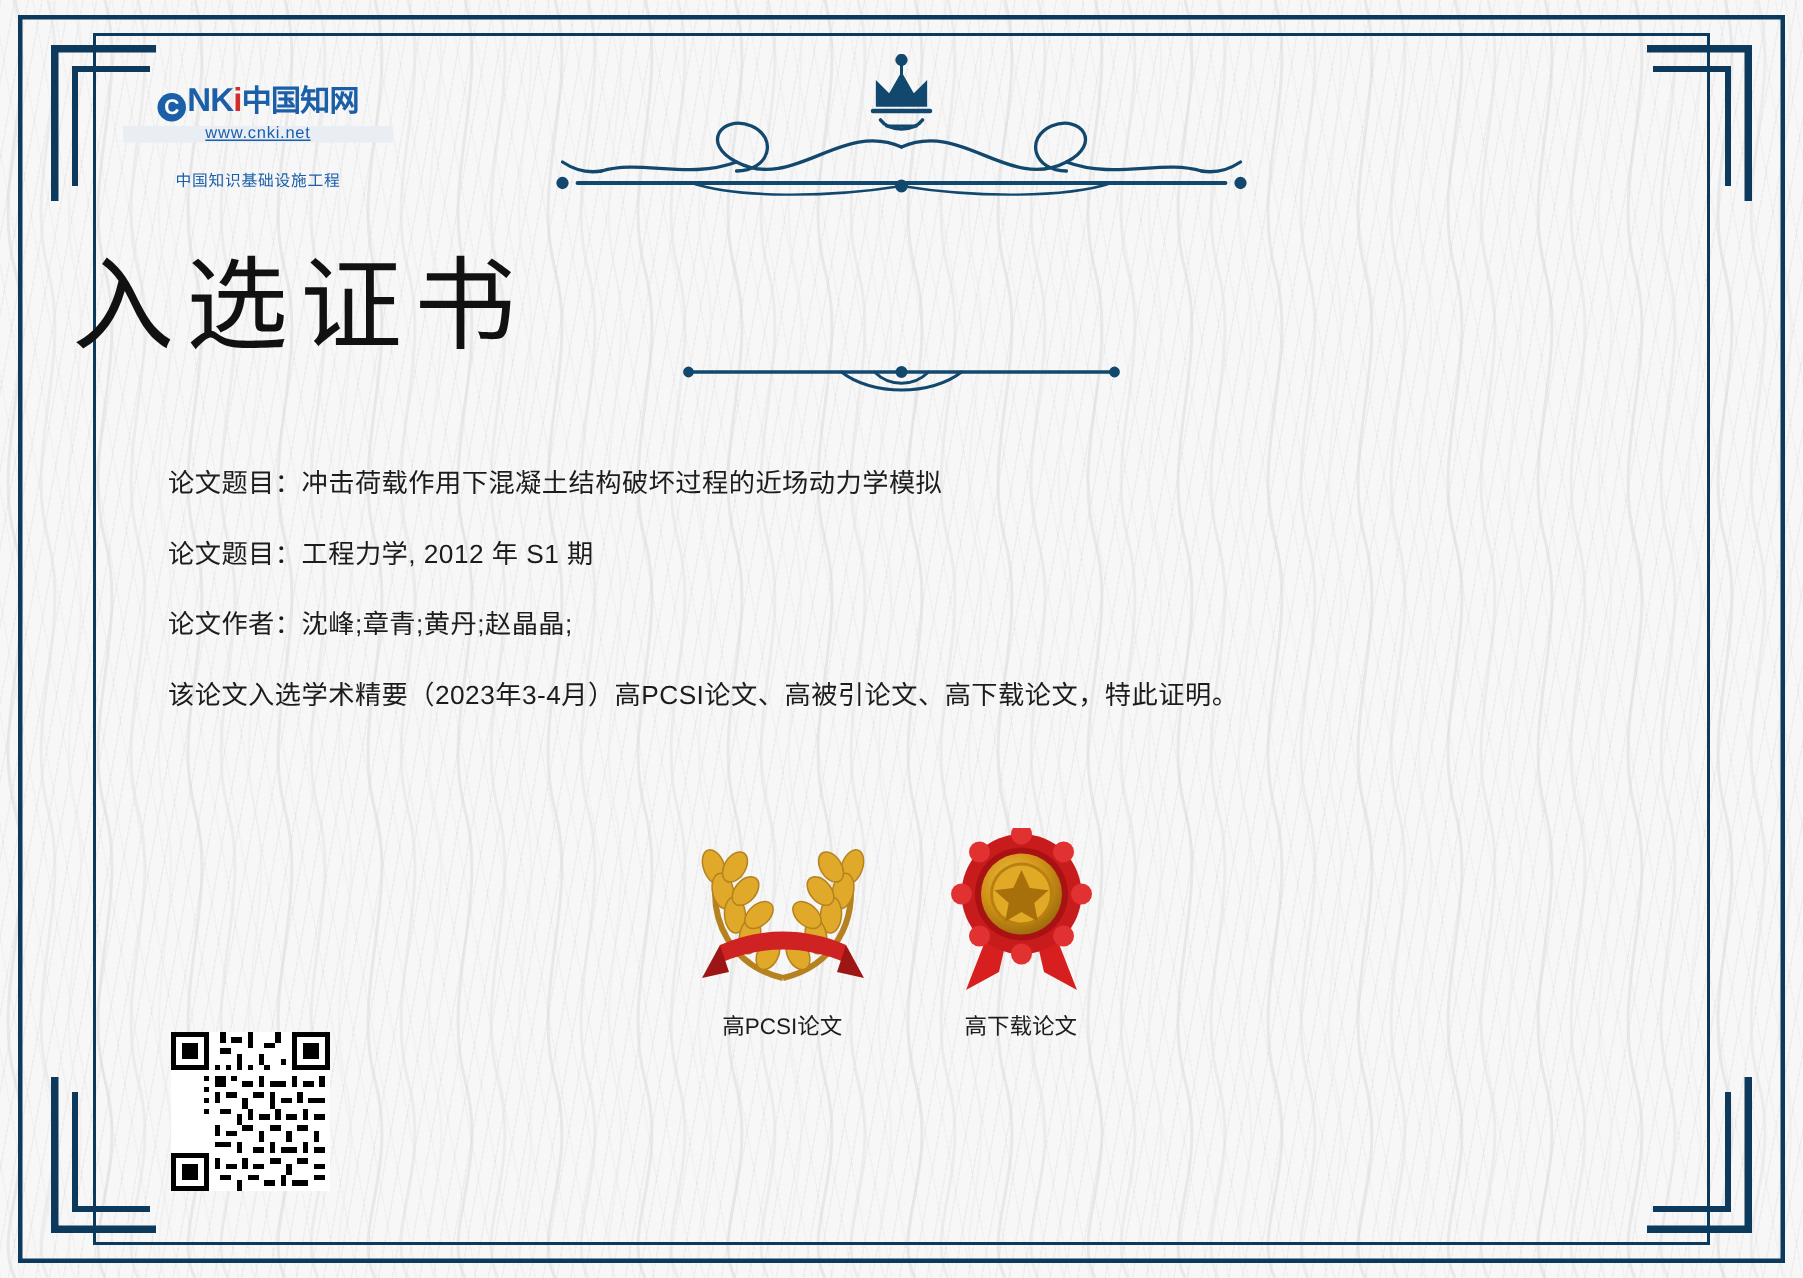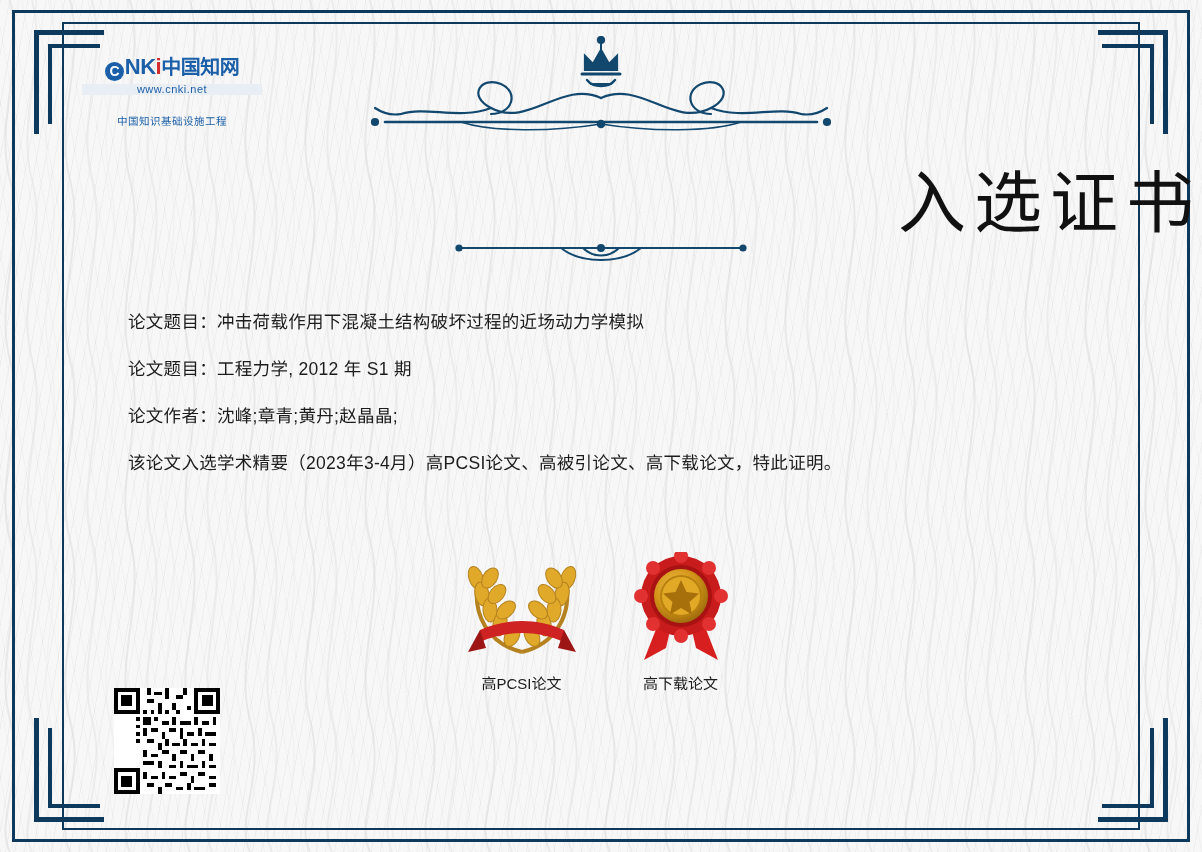--- a/index.html
+++ b/index.html
@@ -98,20 +98,21 @@
   }
   .logo .mark .nk { color: #1b5fa8; }
   .logo .mark .i  { color: #d22c2c; }
   .logo .mark .cn { color: #1b5fa8; font-size: 20px; }
   .logo .url {
     font-size: 11px;
     color: #1b5fa8;
     background: #e9eef5;
     margin-top: 3px;
     letter-spacing: 0.5px;
+    text-decoration: underline;
   }
   .logo .sub {
     font-size: 10.5px;
     color: #1b5fa8;
     margin-top: 21px;
     letter-spacing: 0.5px;
   }
 
   
   .flourish-top {
@@ -129,21 +130,21 @@
     top: 238px;
     width: 300px;
     height: 34px;
   }
 
   
   .title {
     position: absolute;
     left: 0; right: 0;
     top: 148px;
-    text-align: right;
+    text-align: left;
     font-family: "DejaVu Serif", "Liberation Serif", serif;
     font-size: 68px;
     letter-spacing: 8px;
     color: #111111;
     font-weight: 400;
     padding-left: 48px;
   }
 
   
   .body-block {
@@ -151,21 +152,20 @@
     left: 112px;
     top: 308px;
     width: 990px;
   }
   .body-block .line {
     font-size: 17.5px;
     color: #1c1c1c;
     margin-bottom: 22px;
     letter-spacing: 0.3px;
     white-space: nowrap;
-    margin-left: 16px;
   }
   .body-block .line .lbl { letter-spacing: 0.3px; }
 
   
   .awards {
     position: absolute;
     left: 0; right: 0;
     top: 552px;
     display: flex;
     justify-content: center;

